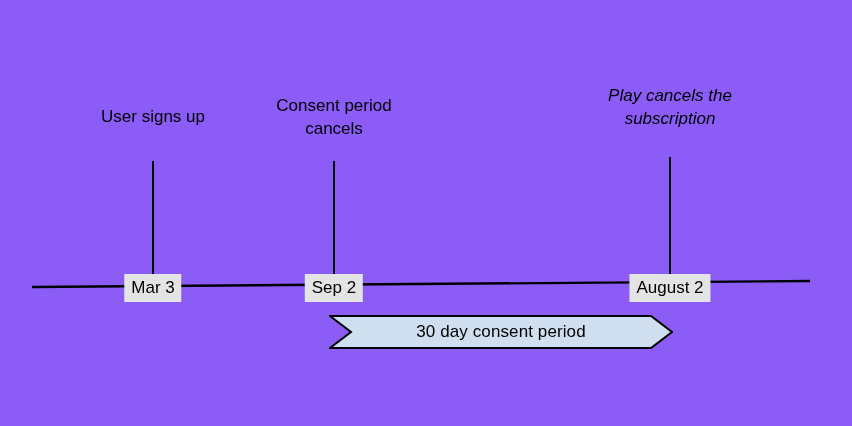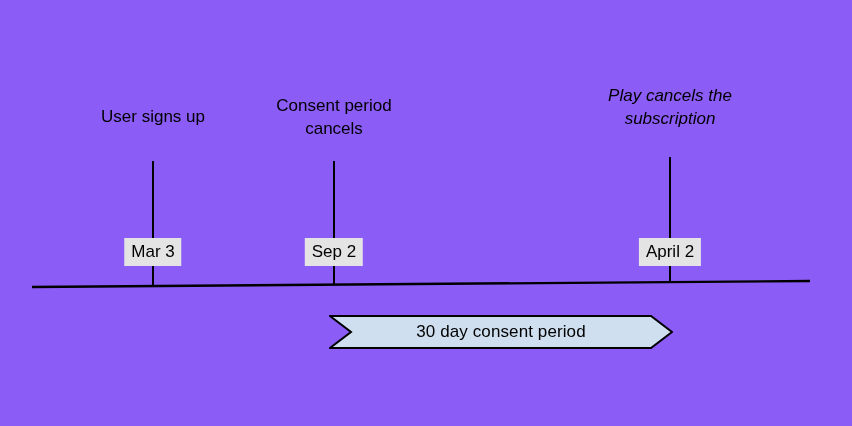--- a/index.html
+++ b/index.html
@@ -51,20 +51,21 @@
   .ms-date {
     position: absolute;
     transform: translateX(-50%);
     left: 0;
     background: #e4e4e4;
     color: #000000;
     font-size: 17px;
     line-height: 20px;
     padding: 4px 7px 4px 7px;
     white-space: nowrap;
+    margin-top: 36px;
   }
 
   
   .banner {
     position: absolute;
     left: 329px;
     top: 315px;
     width: 344px;
     height: 46px;
   }
@@ -109,21 +110,21 @@
 
   <div class="milestone" style="left:334px;">
     <div class="ms-label" style="top:94px;">Consent period
 cancels</div>
     <div class="ms-date" style="top: 238px; background: rgb(228, 228, 228); color: rgb(0, 0, 0);">Sep 2</div>
   </div>
 
   <div class="milestone" style="left:670px;">
     <div class="ms-label" style="top:84px;font-style:italic;">Play cancels the
 subscription</div>
-    <div class="ms-date" style="top: 238px; background: rgb(228, 228, 228); color: rgb(0, 0, 0);">April 2</div>
+    <div class="ms-date" style="top: 238px; background: rgb(228, 228, 228); color: rgb(0, 0, 0);">August 2</div>
   </div>
 
   <div class="banner">
     <svg width="344" height="34" viewBox="0 0 344 34" aria-hidden="true">
       <polygon points="1,1 322,1 343,17 322,33 1,33 22,17" fill="#cfdfef" stroke="#000000" stroke-width="2" stroke-linejoin="miter"></polygon>
     </svg>
     <div class="banner-text">30 day consent period</div>
   </div>
 
 </div>

